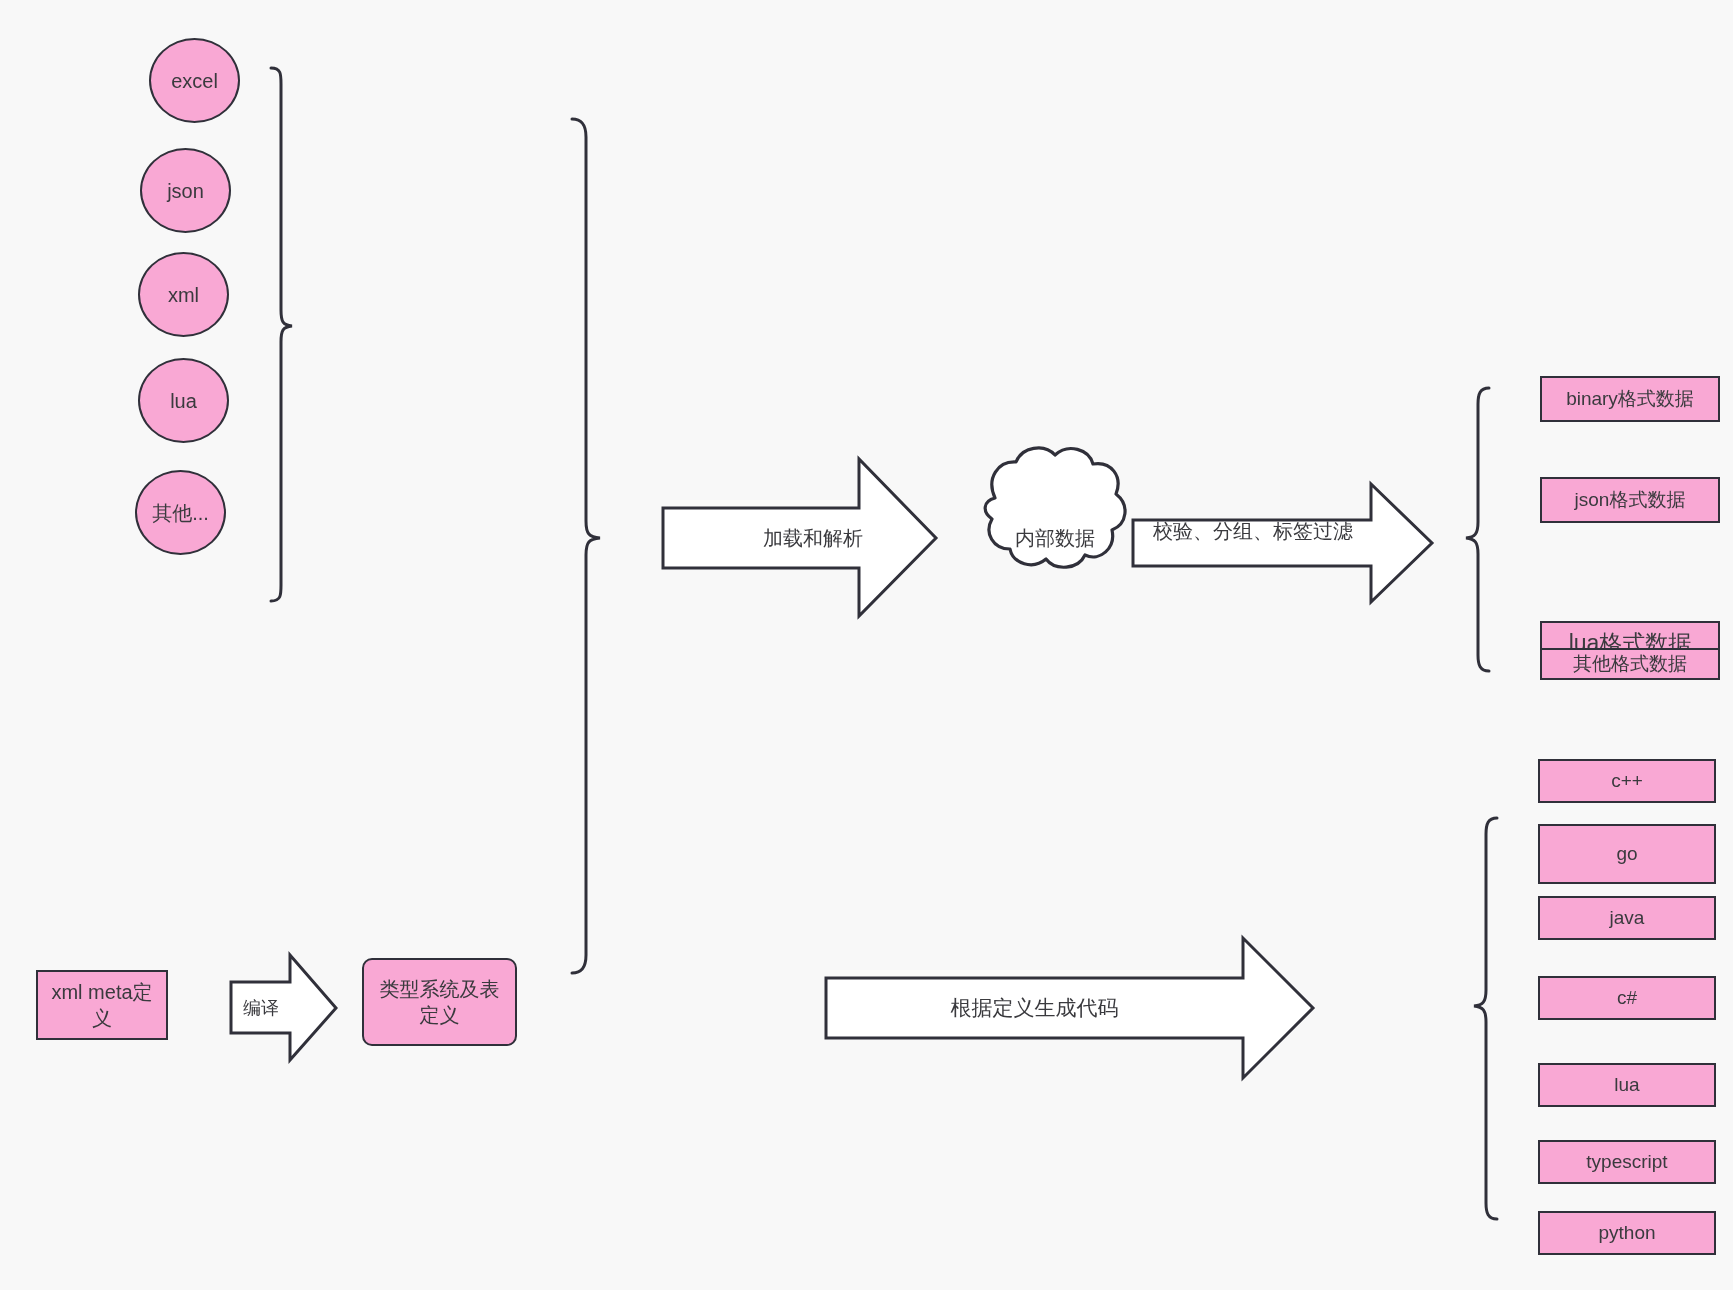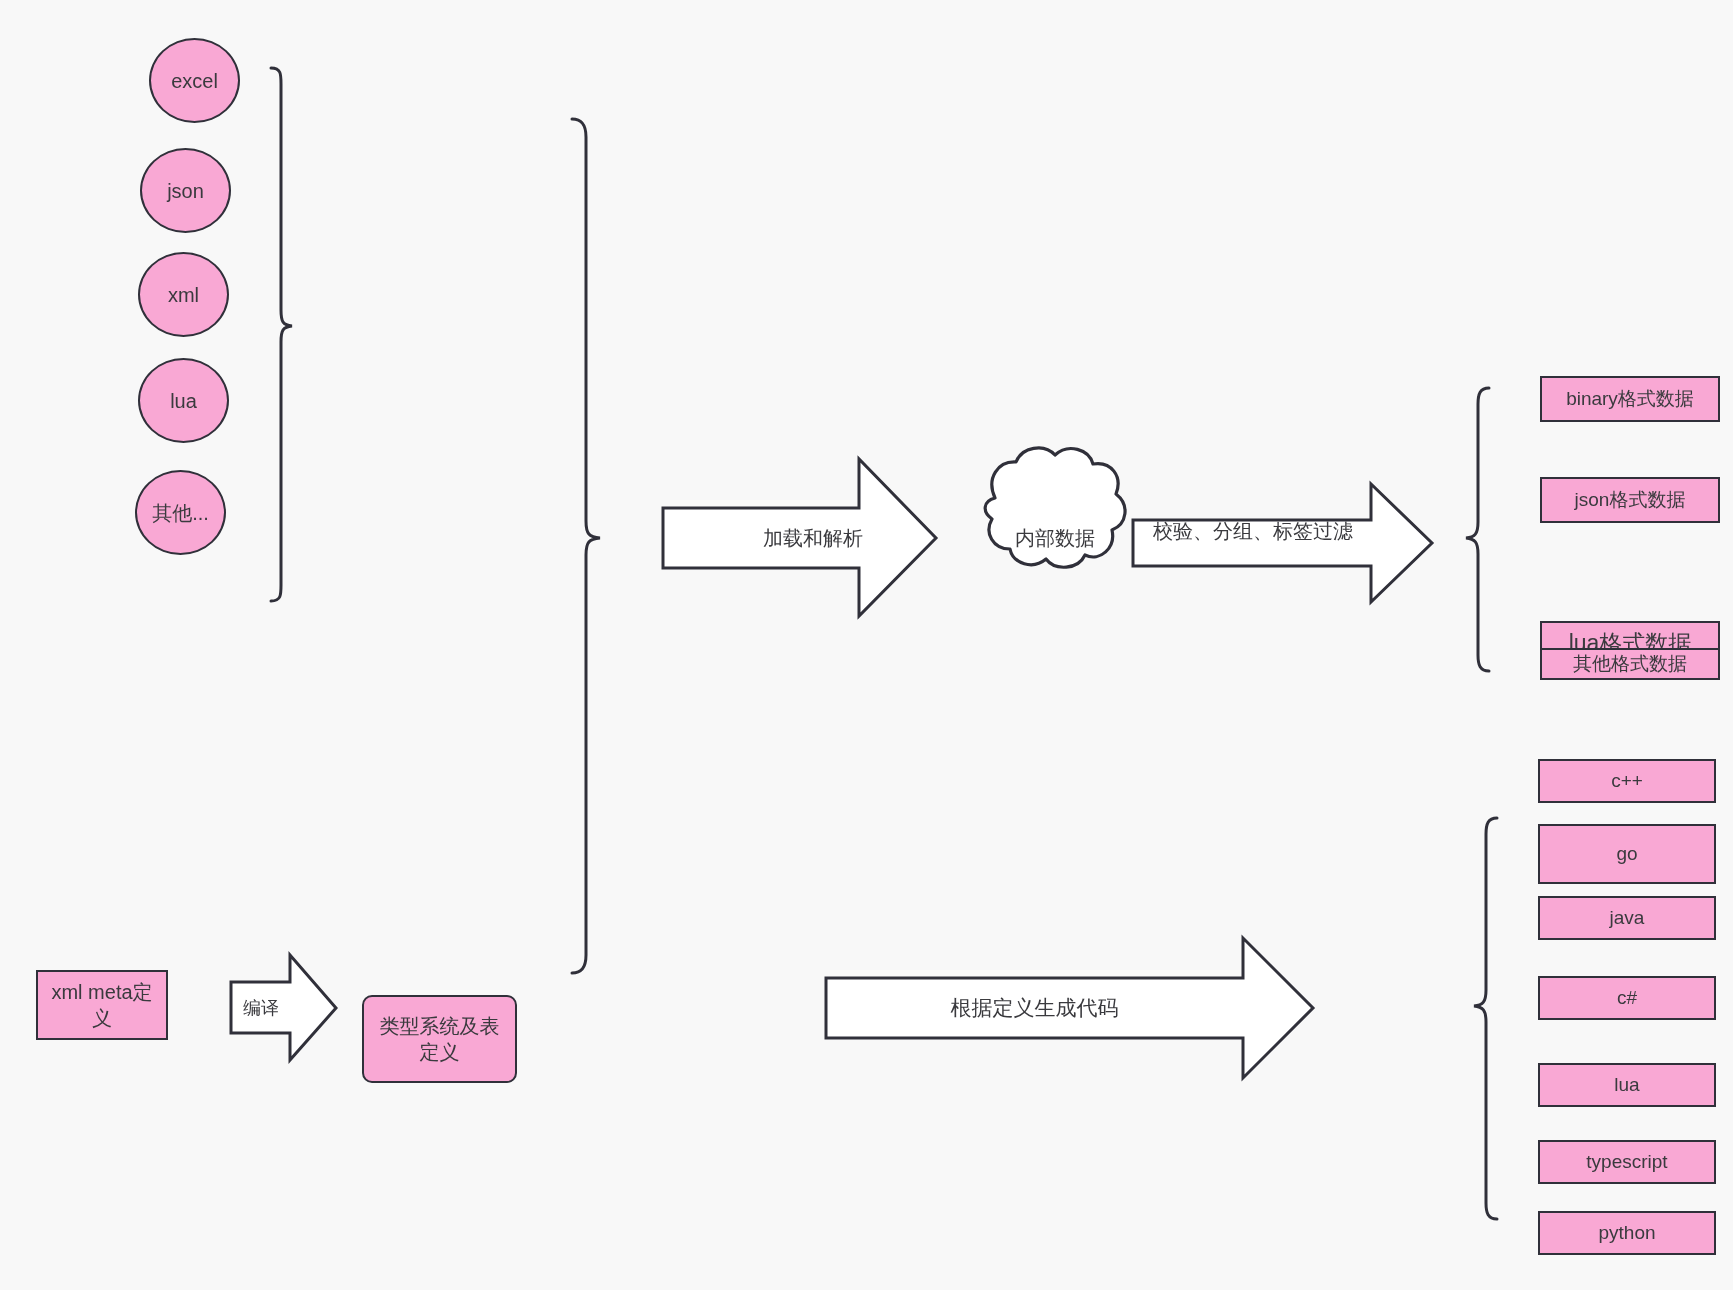--- a/index.html
+++ b/index.html
@@ -194,21 +194,21 @@
   </div>
 
   <div class="node" style="left:36px;top:970px;width:132px;height:70px;font-size:20px;padding:0 8px;">
     <span>xml meta定义</span>
   </div>
 
   <div class="arrow-label" style="left:231px;top:985px;width:60px;height:46px;font-size:18px;">
     <span>编译</span>
   </div>
 
-  <div class="node rounded" style="left:362px;top:995px;width:155px;height:88px;font-size:20px;padding:0 8px;">
+  <div class="node rounded" style="left:362px;top:958px;width:155px;height:88px;font-size:20px;padding:0 8px;">
     <span>类型系统及表定义</span>
   </div>
 
   <div class="arrow-label" style="left:826px;top:985px;width:417px;height:46px;font-size:21px;">
     <span>根据定义生成代码</span>
   </div>
 
 </div>
 
 </body></html>

